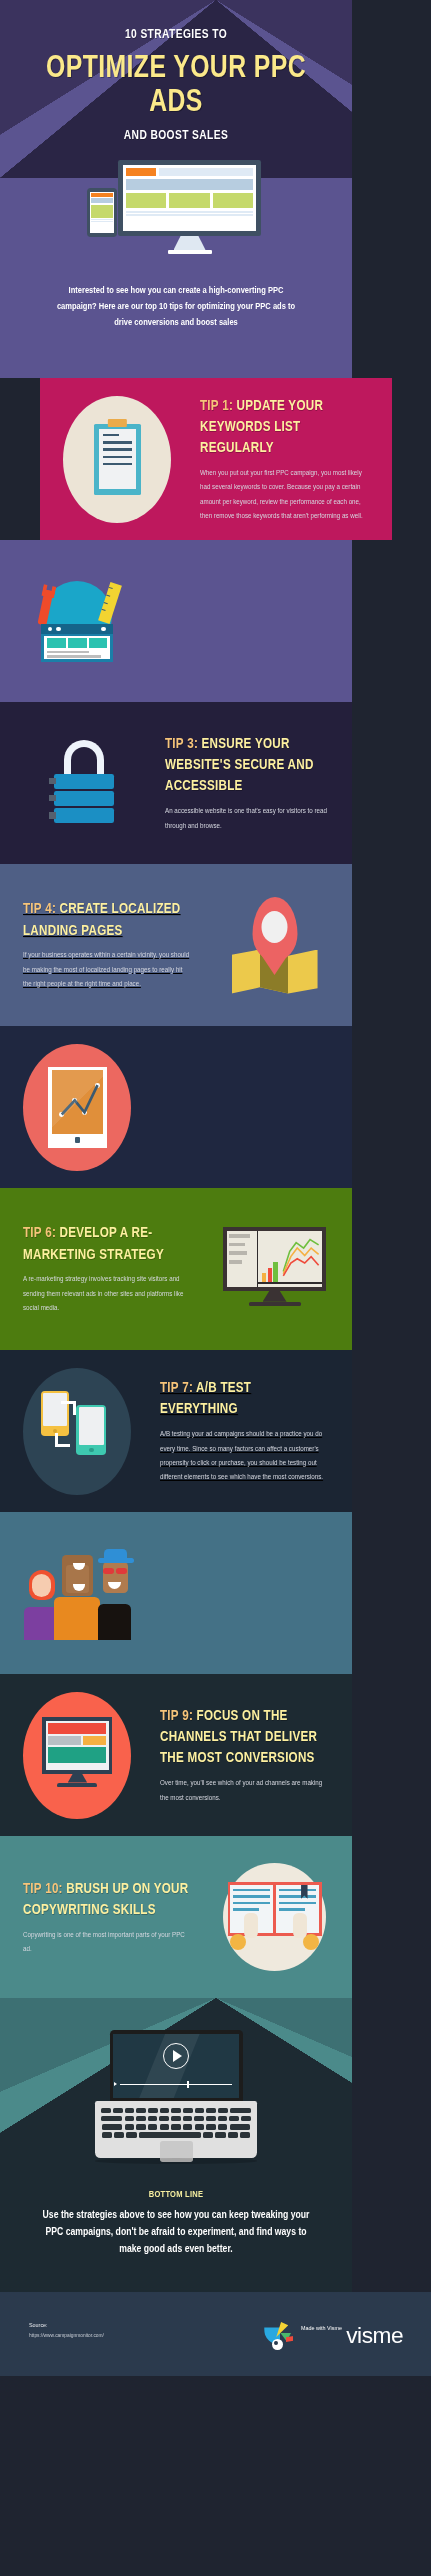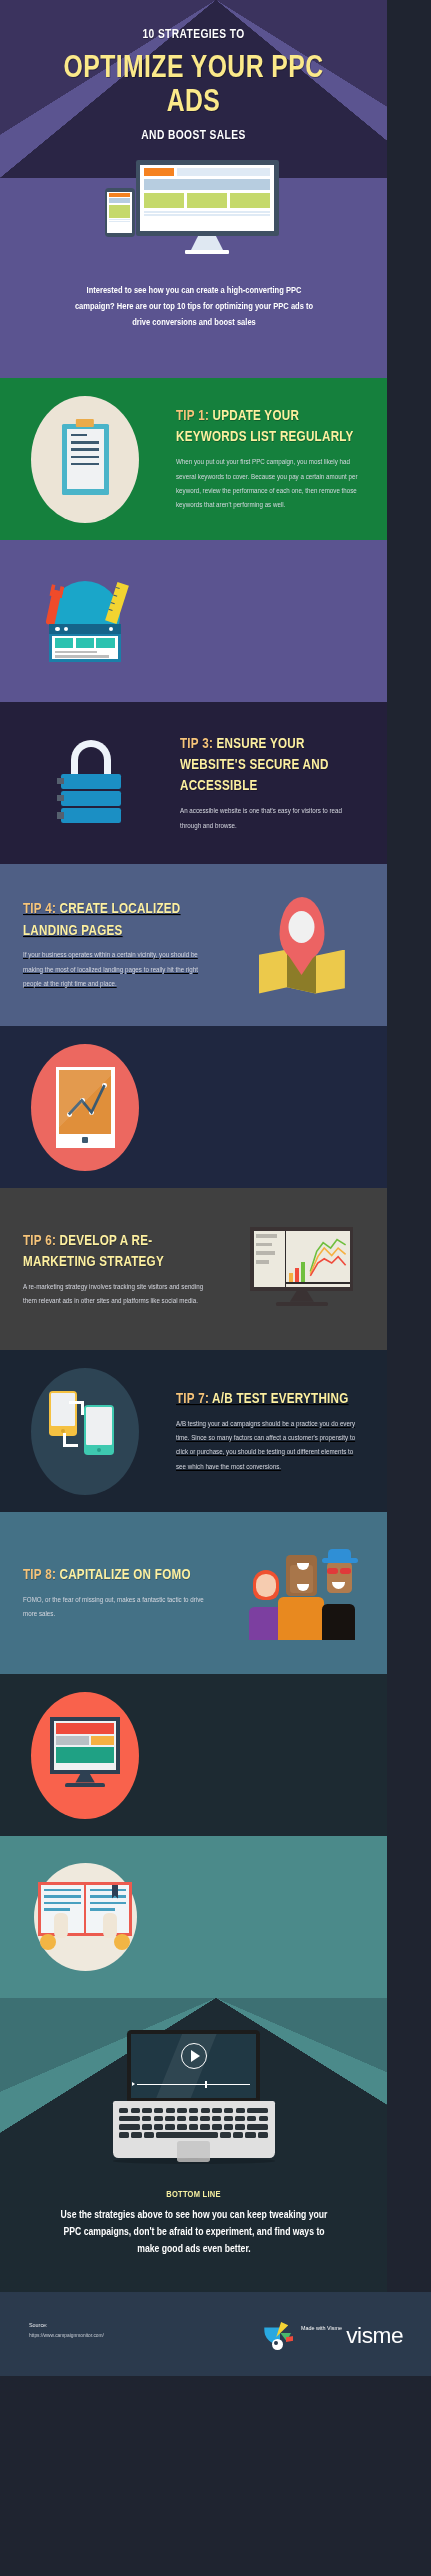--- a/index.html
+++ b/index.html
@@ -6,21 +6,21 @@
   * { box-sizing: border-box; margin: 0; padding: 0; }
   html, body { background: #1f2430; }
   body {
     font-family: "Liberation Sans", sans-serif;
     width: 432px;
     margin: 0 auto;
   }
   .infographic { width: 432px; position: relative; overflow: hidden; }
 
   
-  .section { position: relative; width: 387px; overflow: hidden; }
+  .section { position: relative; width: 352px; overflow: hidden; }
   .row { display: flex; align-items: center; width: 100%; height: 100%; }
   .col-art { width: 44%; display: flex; align-items: center; justify-content: center; }
   .col-txt { width: 56%; padding: 0 22.7px 0 5.4px; }
   .row.reverse .col-art { order: 2; }
   .row.reverse .col-txt { order: 1; padding: 0 5.4px 0 22.7px; }
 
   .tip-title {
     font-family: "Liberation Sans Narrow", "Liberation Sans", sans-serif;
     font-weight: 700;
     font-size: 14.6px;
@@ -318,21 +318,21 @@
             <div class="ph-line"></div>
               <div class="ph-line"></div>
           </div>
         </div>
       </div>
 
       <p class="hdr-intro">Interested to see how you can create a high-converting PPC campaign? Here are our top 10 tips for optimizing your PPC ads to drive conversions and boost sales</p>
     </div>
   </section>
 
-  <section class="section tip dark" style="background: #15803d;">
+  <section class="section tip dark" style="background: #be185d; margin-left: 40px;">
     <div class="row">
       <div class="col-art">
         <div class="circ" style="background:#ece4d6;">
           <div class="clip">
               <div class="clip-top"></div>
             <div class="clip-page">
                 <div class="clip-l s"></div>
                 <div class="clip-l"></div>
                 <div class="clip-l"></div>
                 <div class="clip-l"></div>
@@ -431,21 +431,21 @@
                 <polyline points="18,82 42,56 60,78 84,28" fill="none" stroke="#3c5a70" stroke-width="5"></polyline>
               </svg>
             </div>
             <div class="tab-btn"></div>
           </div>
         </div>
       </div>
     </div>
   </section>
 
-  <section class="section tip slate" style="background: #404040;">
+  <section class="section tip slate" style="background: #4d7c0f;">
     <div class="row reverse">
       <div class="col-art">
         <div class="dsk">
           <div class="dsk-scr">
             <div class="dsk-in">
               <div class="dsk-left">
                   <i style="width:80%"></i>
                   <i style="width:60%"></i>
                   <i style="width:70%"></i>
                   <i style="width:50%"></i>
@@ -516,24 +516,20 @@
 
           <div class="p-body" style="left:77px;width:33px;height:36px;background:#17120f;"></div>
           <div class="p-head" style="left:82px;top:16px;width:25px;height:31px;background:#b07b4e;border-radius:4.3px;"></div>
           <div class="p-head" style="left:77px;top:12px;width:36px;height:5.4px;background:#2f8fd6;border-radius:3.2px;"></div>
           <div class="p-head" style="left:83px;top:3.2px;width:22.7px;height:10.8px;background:#2f8fd6;border-radius:4.3px 4.3px 0 0;"></div>
           <div class="p-head" style="left:82px;top:21.6px;width:10.8px;height:6.5px;background:#e03a3a;border-radius:2.7px;"></div>
           <div class="p-head" style="left:95px;top:21.6px;width:10.8px;height:6.5px;background:#e03a3a;border-radius:2.7px;"></div>
           <div class="p-head" style="left:87px;top:36px;width:13px;height:6.5px;background:#fff;border-radius:0 0 6.5px 6.5px;"></div>
         </div>
       </div>
-      <div class="col-txt">
-        <h2 class="tip-title"><span class="num">TIP 8:</span> <span>CAPITALIZE ON FOMO</span></h2>
-        <p class="tip-body">FOMO, or the fear of missing out, makes a fantastic tactic to drive more sales.</p>
-      </div>
     </div>
   </section>
 
   <section class="section tip ink2" style="background: rgb(29, 42, 50);">
     <div class="row">
       <div class="col-art">
         <div class="circ" style="background:#f9624c;">
           <div class="m9">
             <div class="m9-scr">
               <div class="m9-in">
@@ -542,20 +538,24 @@
                     <div class="m9-g"></div>
                     <div class="m9-o"></div>
                   </div>
                 <div class="m9-t"></div>
               </div>
             </div>
             <div class="m9-neck"></div>
             <div class="m9-base"></div>
           </div>
         </div>
+      </div>
+      <div class="col-txt">
+        <h2 class="tip-title"><span class="num">TIP 9:</span> <span>FOCUS ON THE CHANNELS THAT DELIVER THE MOST CONVERSIONS</span></h2>
+        <p class="tip-body">Over time, you'll see which of your ad channels are making the most conversions.</p>
       </div>
     </div>
   </section>
 
   <section class="section tip teal2" style="background: rgb(75, 138, 138);">
     <div class="row reverse">
       <div class="col-art">
         <div class="circ" style="background:#efe9dd;width:103px;height:108px;">
           <div class="bk">
             <div class="bk-o">
@@ -573,20 +573,24 @@
                 </div>
             </div>
             <div class="bk-mark"></div>
             <div style="position:absolute;left:2.2px;top:52px;width:16px;height:16px;background:#f2b544;border-radius:50%;"></div>
             <div style="position:absolute;right:2.2px;top:52px;width:16px;height:16px;background:#f2b544;border-radius:50%;"></div>
             <div style="position:absolute;left:16px;top:31px;width:14px;height:25px;background:#f0e6d6;border-radius:5.4px;"></div>
             <div style="position:absolute;right:15px;top:31px;width:14px;height:25px;background:#f0e6d6;border-radius:5.4px;"></div>
           </div>
         </div>
       </div>
+      <div class="col-txt">
+        <h2 class="tip-title"><span class="num">TIP 10:</span> <span>BRUSH UP ON YOUR COPYWRITING SKILLS</span></h2>
+        <p class="tip-body">Copywriting is one of the most important parts of your PPC ad.</p>
+      </div>
     </div>
   </section>
 
   <section class="section" id="bottom">
     <div class="btm-chev"></div>
     <div class="btm-chev2"></div>
 
     <div class="laptop">
       <div class="lt-lid">
         <div class="lt-scr">

